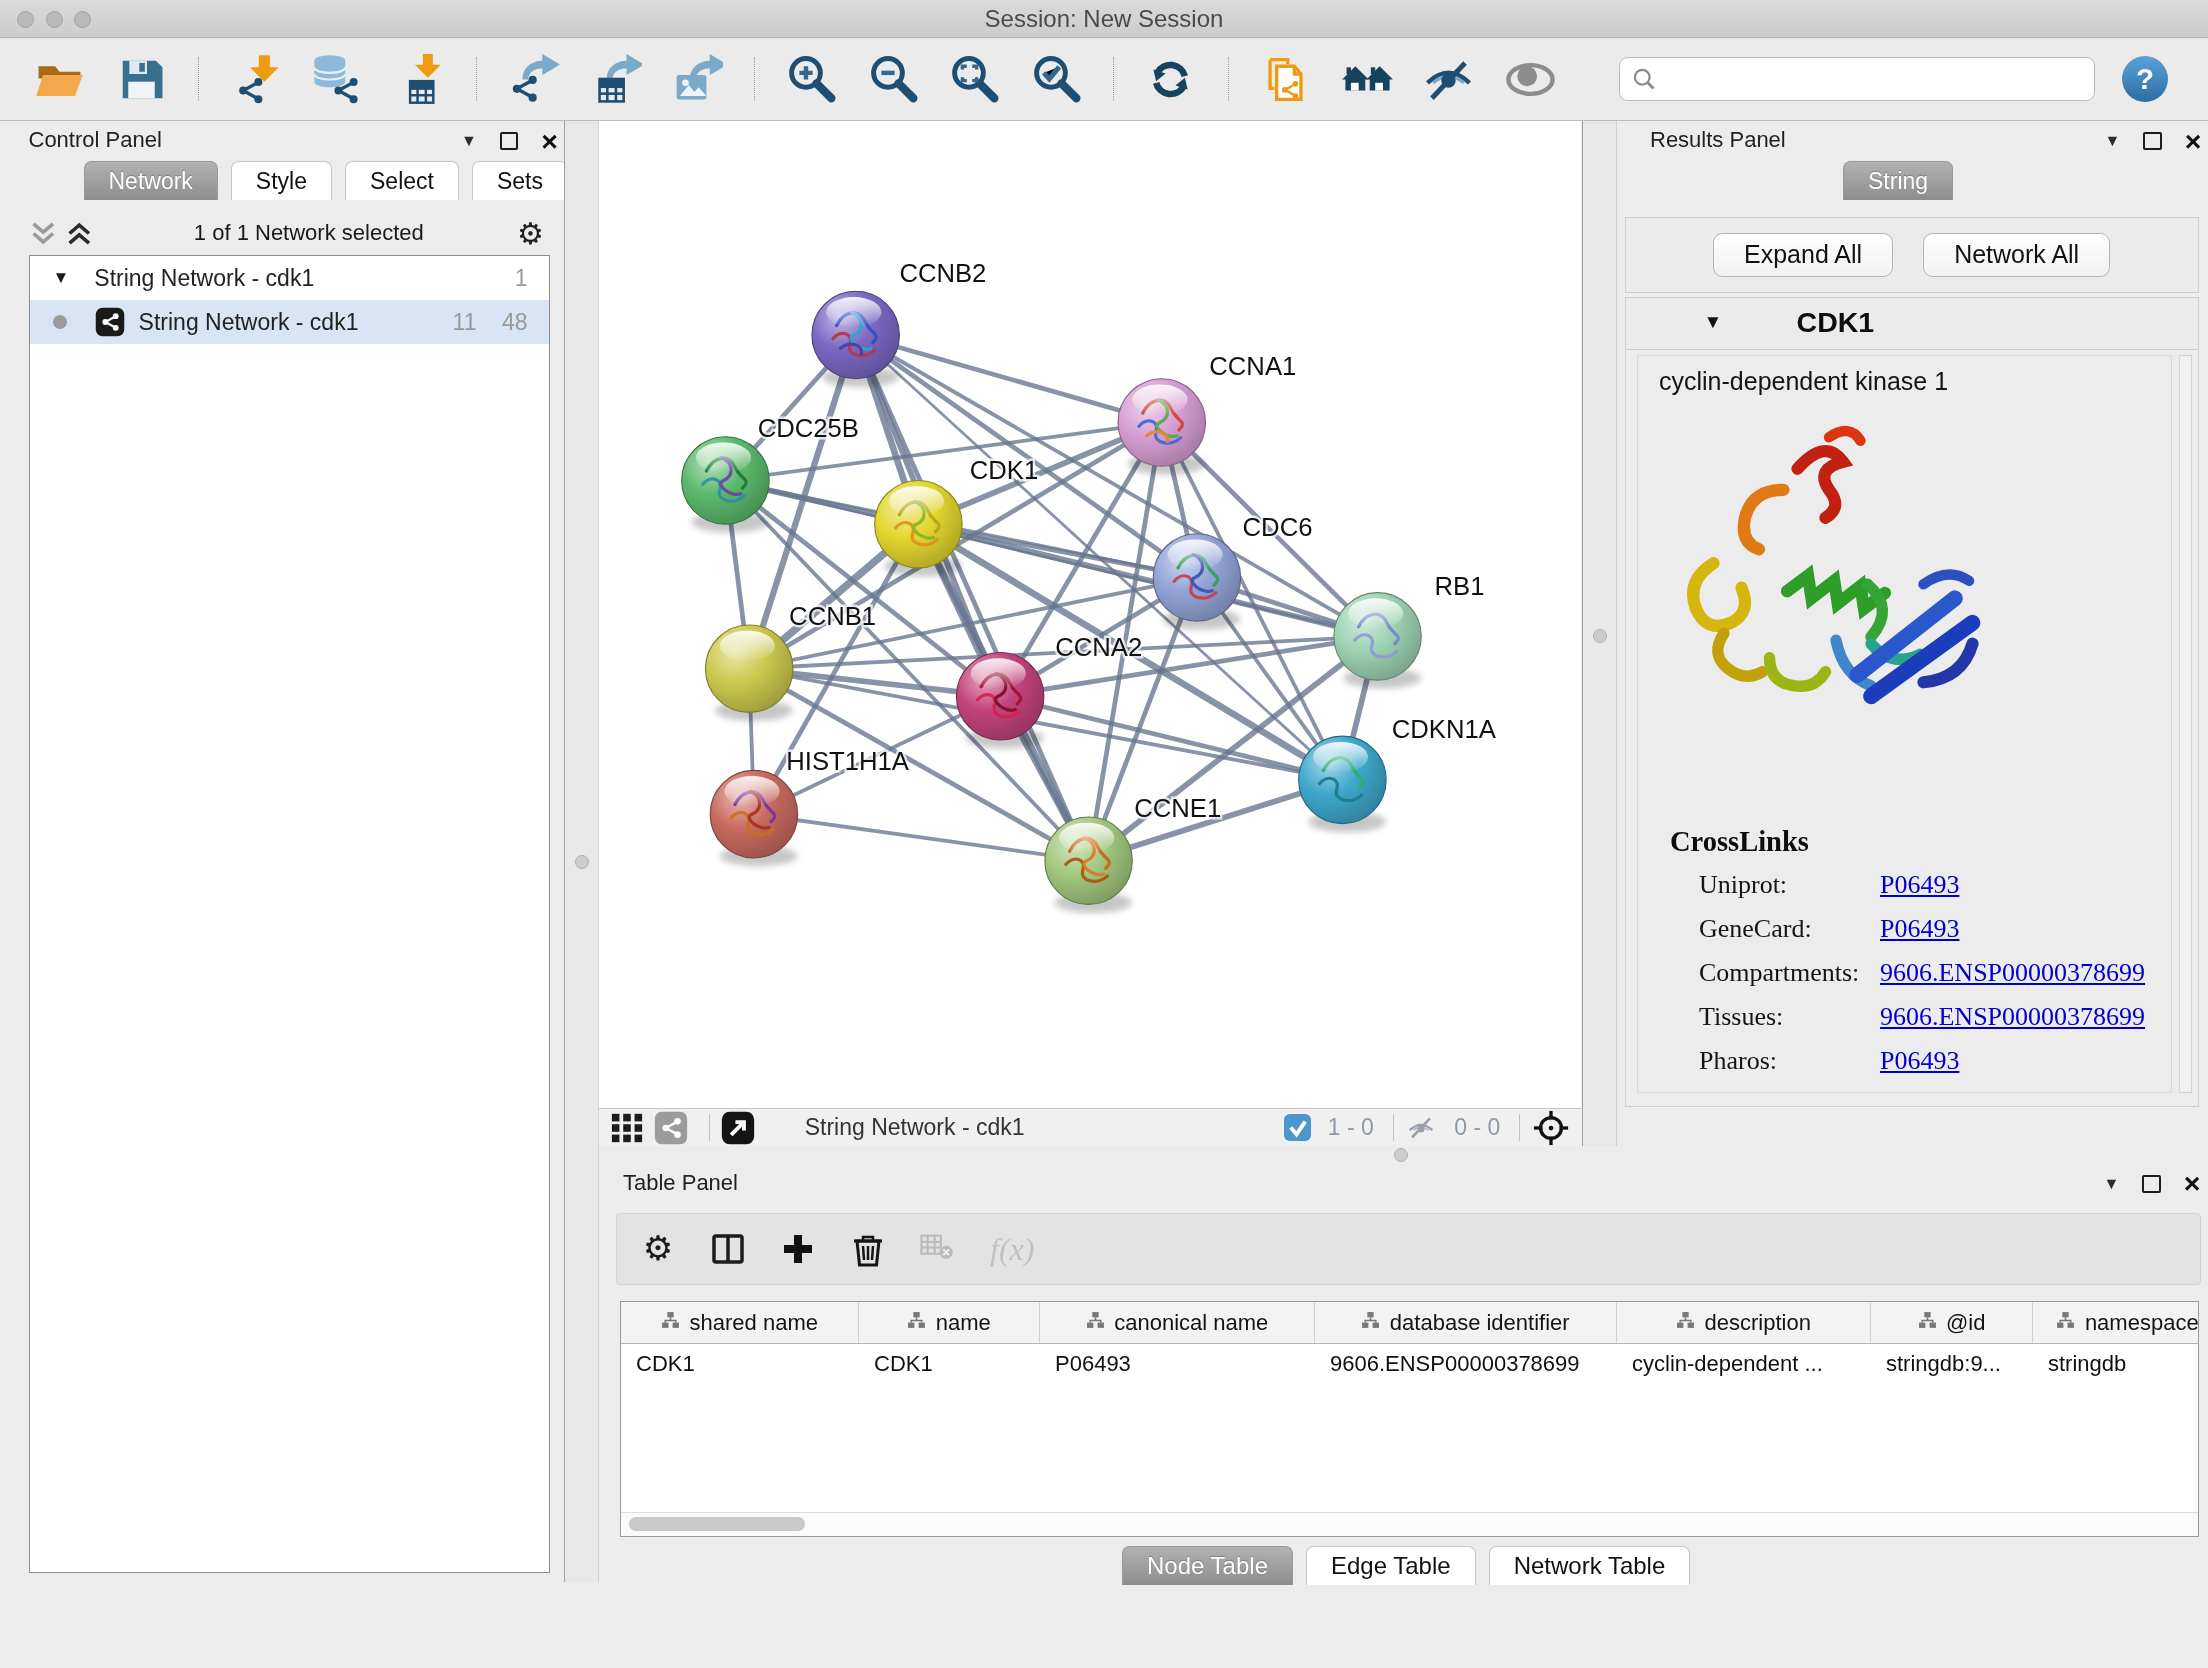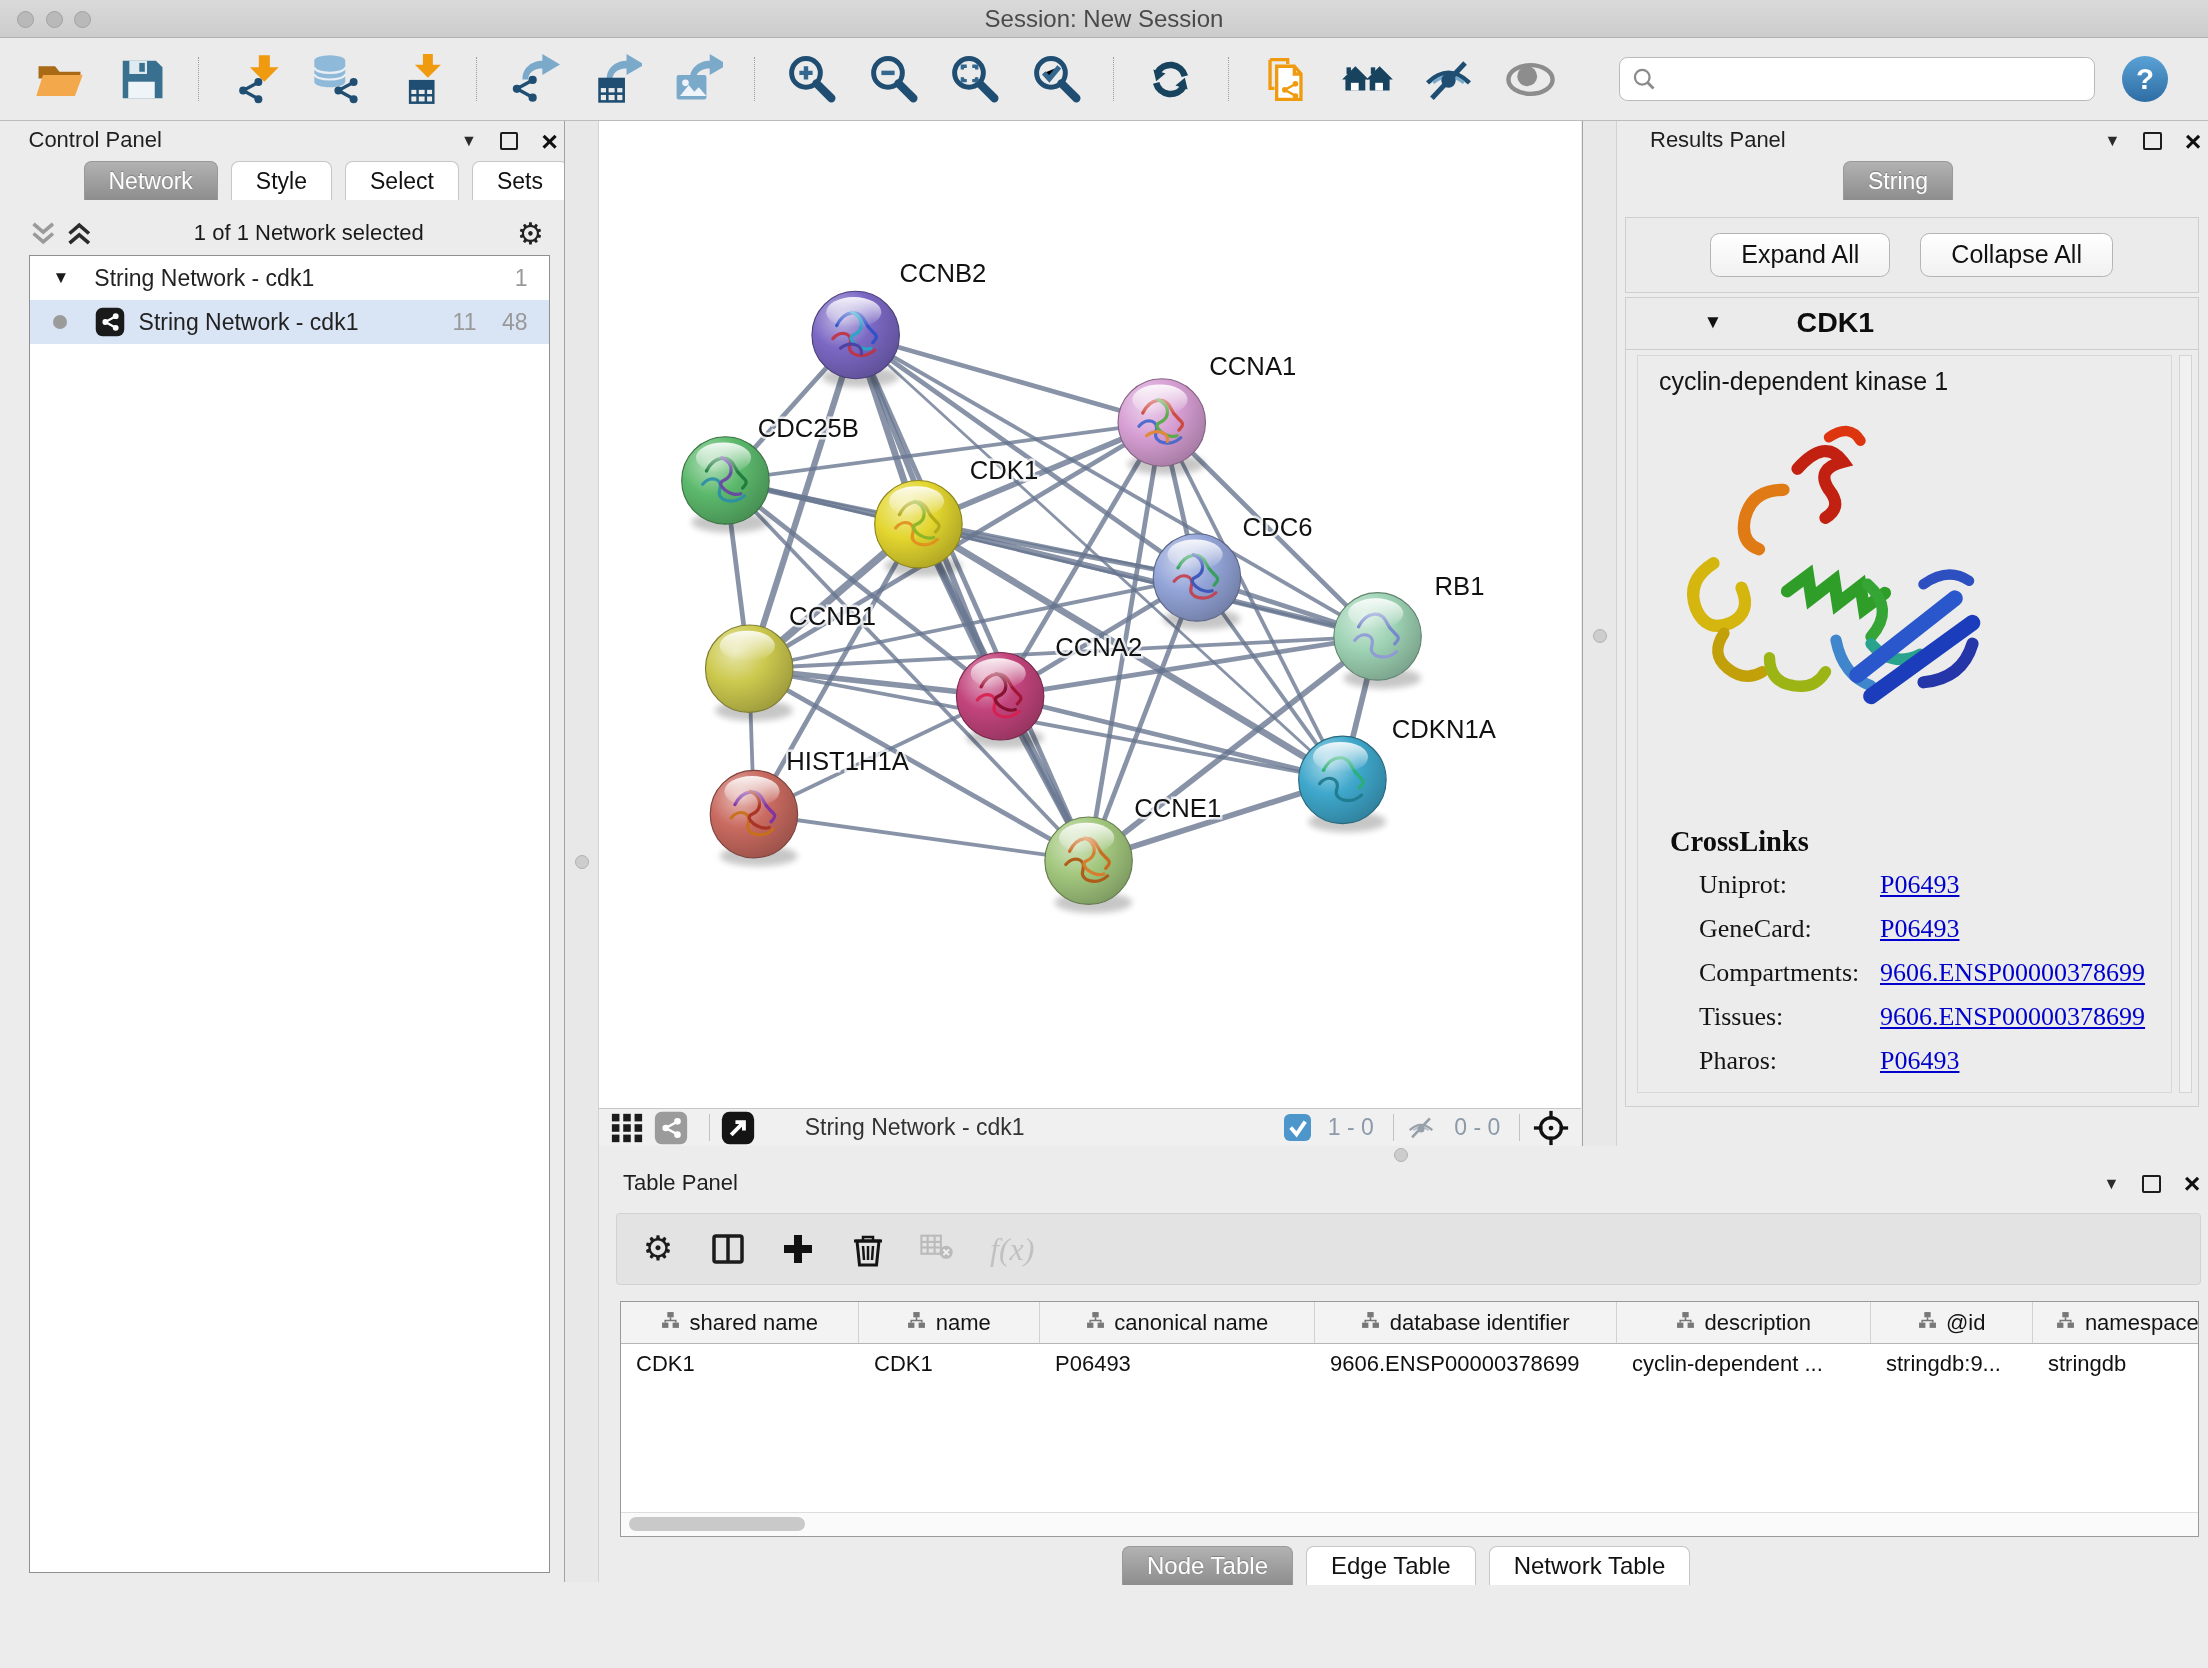--- a/index.html
+++ b/index.html
@@ -670,21 +670,21 @@
     <div class="picons">
       <span class="ic-collapse">▼</span>
       <span class="ic-max"></span>
       <span class="ic-close">×</span>
     </div>
     <div class="rp-tab">
         <div class="tab sel">String</div>
       </div>
     <div class="rbox1">
       <div class="btn">Expand All</div>
-      <div class="btn">Collapse All</div>
+      <div class="btn">Network All</div>
     </div>
     <div class="rbox2">
       <div class="r-entry-head">
         <span class="arrow">▼</span>
         <span class="gene">CDK1</span>
       </div>
       <div class="r-entry-body">
         <div class="r-desc">cyclin-dependent kinase 1</div>
         <svg class="protein" viewBox="0 0 200 190" fill="none" stroke-linecap="round">
           <path d="M78 30 q16 -18 26 -4 q-16 4 -8 16 q8 10 -2 16" stroke="#c22010" stroke-width="7"></path>

